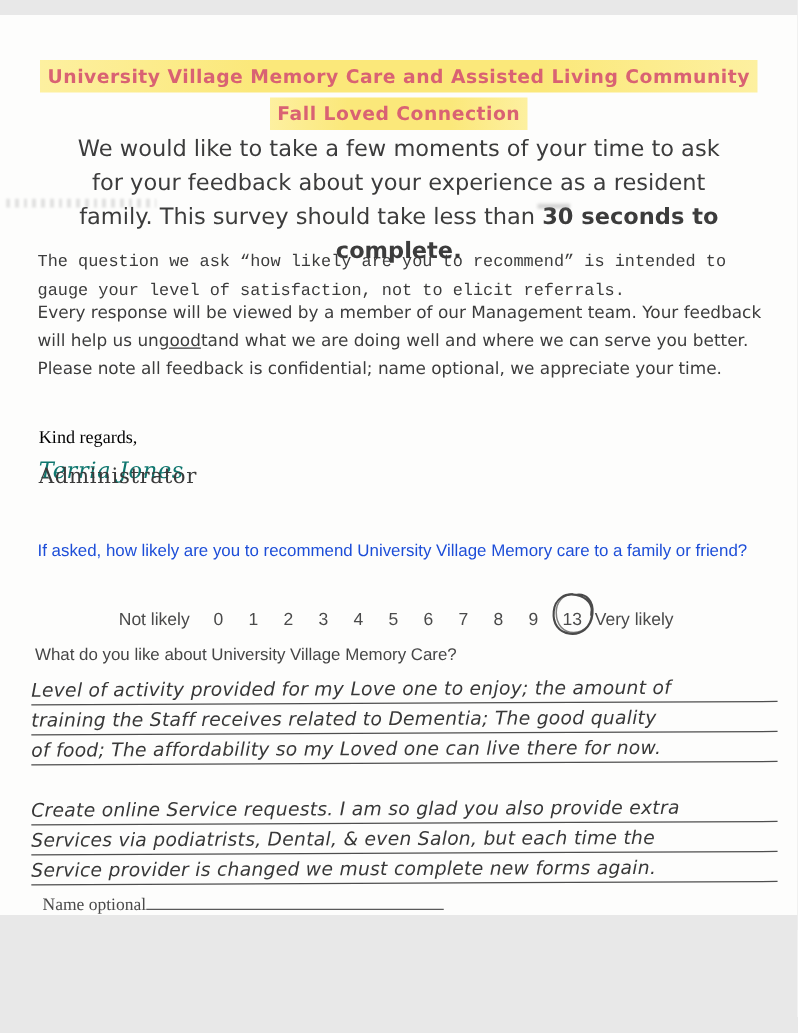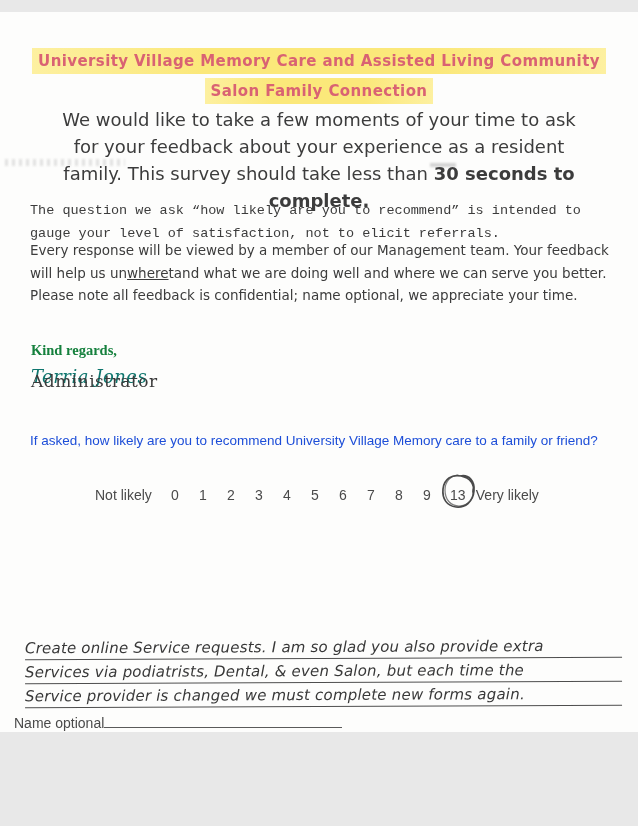--- a/index.html
+++ b/index.html
@@ -45,21 +45,21 @@
   }
   
   .para {
     position: absolute; left: 30px; width: 586px;
     font-size: 13.5px; line-height: 22.5px; color: #3c3c3c;
   }
   .p1 { top: 188px; font-family: Liberation Mono, monospace; }
   .p2 { top: 227px; }
   .u { text-decoration: underline; }
   
-  .regards { position: absolute; top: 330px; left: 31px; font-family: "Liberation Serif", serif; font-size: 14.5px; color: #15803d; font-weight: bold; }
+  .regards { position: absolute; top: 330px; left: 31px; font-family: "Liberation Serif", serif; font-size: 14.5px; color: #000000; }
   .sig-name { position: absolute; top: 354px; left: 31px; font-family: "DejaVu Serif", serif; font-style: italic; font-size: 18px; letter-spacing: 0.5px; color: #0f766e; }
   .sig-title { position: absolute; top: 359px; left: 31px; font-family: "DejaVu Serif", serif; font-size: 17px; letter-spacing: 0.5px; color: #3a3a3a; }
   
   .rec-q {
     position: absolute; top: 418px; left: 30px; width: 580px;
     font-family: "Liberation Sans", sans-serif; font-size: 13.5px; line-height: 21px; color: #1d4ed8;
   }
   
   .scale {
     position: absolute; top: 468px; left: 95px; height: 30px;
@@ -87,46 +87,46 @@
     height: 24px;
     border-bottom: 1.6px solid #4e4e4e;
     font-style: italic;
     font-family: "DejaVu Sans", sans-serif;
     font-size: 15px; line-height: 24px; letter-spacing: 0.2px;
     color: #383838;
     white-space: nowrap;
     transform: rotate(-0.25deg);
   }
   
-  .name-row { position: absolute; top: 702px; left: 14px; font-family: Liberation Sans, sans-serif; font-size: 14px; color: #4a4a4a; }
+  .name-row { position: absolute; top: 702px; left: 34px; font-family: Liberation Serif, serif; font-size: 14px; color: #4a4a4a; }
   .name-line { display: inline-block; width: 238px; border-bottom: 1.5px solid #5a5a5a; height: 14px; vertical-align: baseline; }
   
   .tree { position: absolute; top: 720px; left: 406px; width: 228px; height: 102px; }
 </style>
 </head>
 <body>
 
 <div class="page">
 
   <div class="title-wrap">
     <span class="title-line">University Village Memory Care and Assisted Living Community</span><br>
-    <span class="title-line title-line2">Salon Family Connection</span>
+    <span class="title-line title-line2">Fall Loved Connection</span>
   </div>
 
   <div class="intro">
     <span>We would like to take a few moments of your time to ask for your feedback about your experience as a resident family. This survey should take less than</span>
     <span class="intro-bold">30 seconds to complete.</span>
   </div>
 
   <div class="smudge"></div>
   <div class="smudge2"></div>
 
   <div class="para p1">The question we ask “how likely are you to recommend” is intended to gauge your level of satisfaction, not to elicit referrals.</div>
   <div class="para p2">
-    <span>Every response will be viewed by a member of our Management team. Your feedback will help us un</span><span class="u">where</span><span>tand what we are doing well and where we can serve you better. Please note all feedback is confidential; name optional, we appreciate your time.</span>
+    <span>Every response will be viewed by a member of our Management team. Your feedback will help us un</span><span class="u">good</span><span>tand what we are doing well and where we can serve you better. Please note all feedback is confidential; name optional, we appreciate your time.</span>
   </div>
 
   <div class="regards">Kind regards,</div>
   <div class="sig-name">Terria Jones</div>
   <div class="sig-title">Administrator</div>
 
   <div class="rec-q">If asked, how likely are you to recommend University Village Memory care to a family or friend?</div>
 
   <div class="scale">
     <span class="scale-label">Not likely</span>
@@ -143,20 +143,26 @@
     <span class="scale-num sel">
       <span>13</span>
       <svg class="circle-annot" viewBox="0 0 42 40">
         <path d="M22,4 C31,2 37,9 36,19 C35,30 27,36 18,35 C9,34 4,27 5,17 C6,7 14,2 23,4 C32,6 37,12 35,20" fill="none" stroke="#4a4a4a" stroke-width="1.7" stroke-linecap="round"></path>
         <path d="M20,3 C12,4 7,10 7,18 C7,28 13,34 21,34 C30,34 36,27 35,17" fill="none" stroke="#4a4a4a" stroke-width="1.2" stroke-linecap="round" opacity="0.7"></path>
       </svg>
     </span>
     <span class="scale-label high">Very likely</span>
   </div>
 
+  <div class="q-label q1">What do you like about University Village Memory Care?</div>
+  <div class="answers a1">
+    <div class="ans-line">Level of activity provided for my Love one to enjoy; the amount of</div>
+    <div class="ans-line">training the Staff receives related to Dementia; The good quality</div>
+    <div class="ans-line">of food; The affordability so my Loved one can live there for now.</div>
+  </div>
 
   <div class="answers a2">
     <div class="ans-line">Create online Service requests. I am so glad you also provide extra</div>
     <div class="ans-line">Services via podiatrists, Dental, &amp; even Salon, but each time the</div>
     <div class="ans-line">Service provider is changed we must complete new forms again.</div>
   </div>
 
   <div class="name-row">
     <span>Name optional</span><span class="name-line"></span>
   </div>

